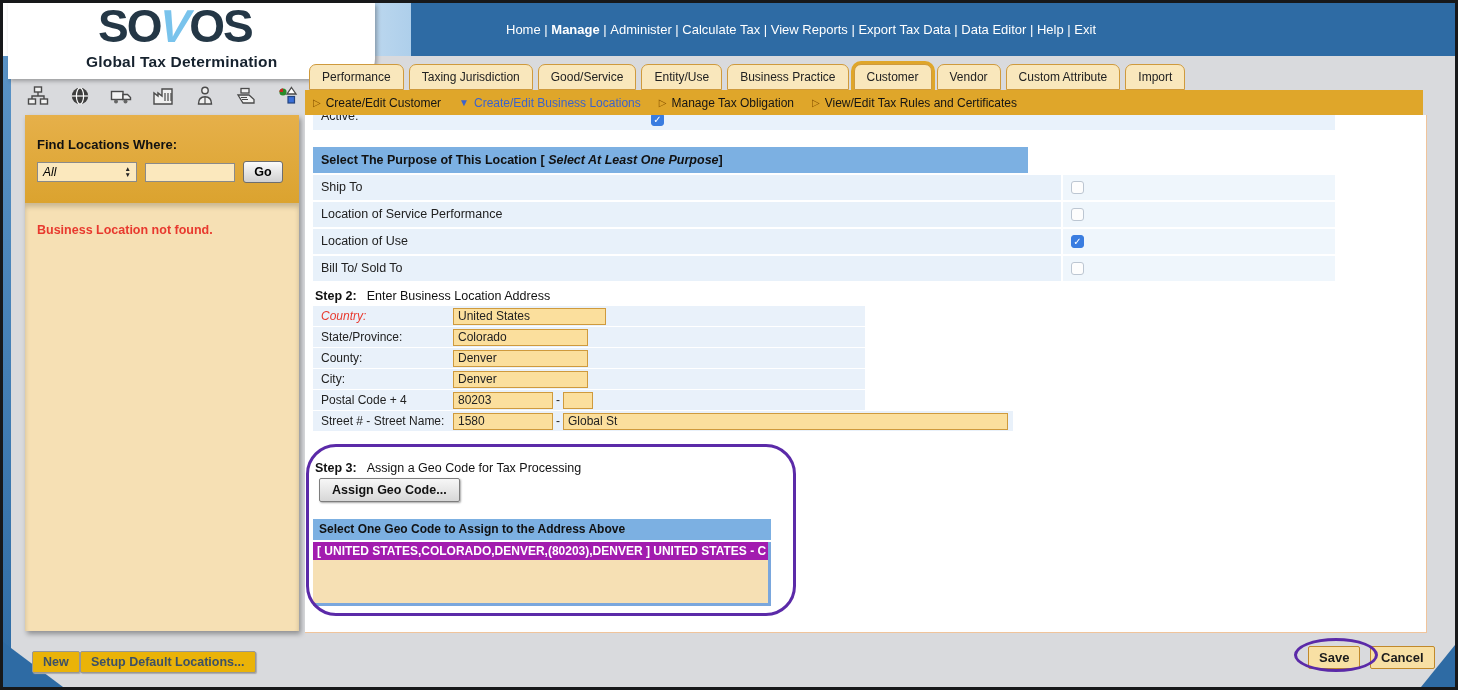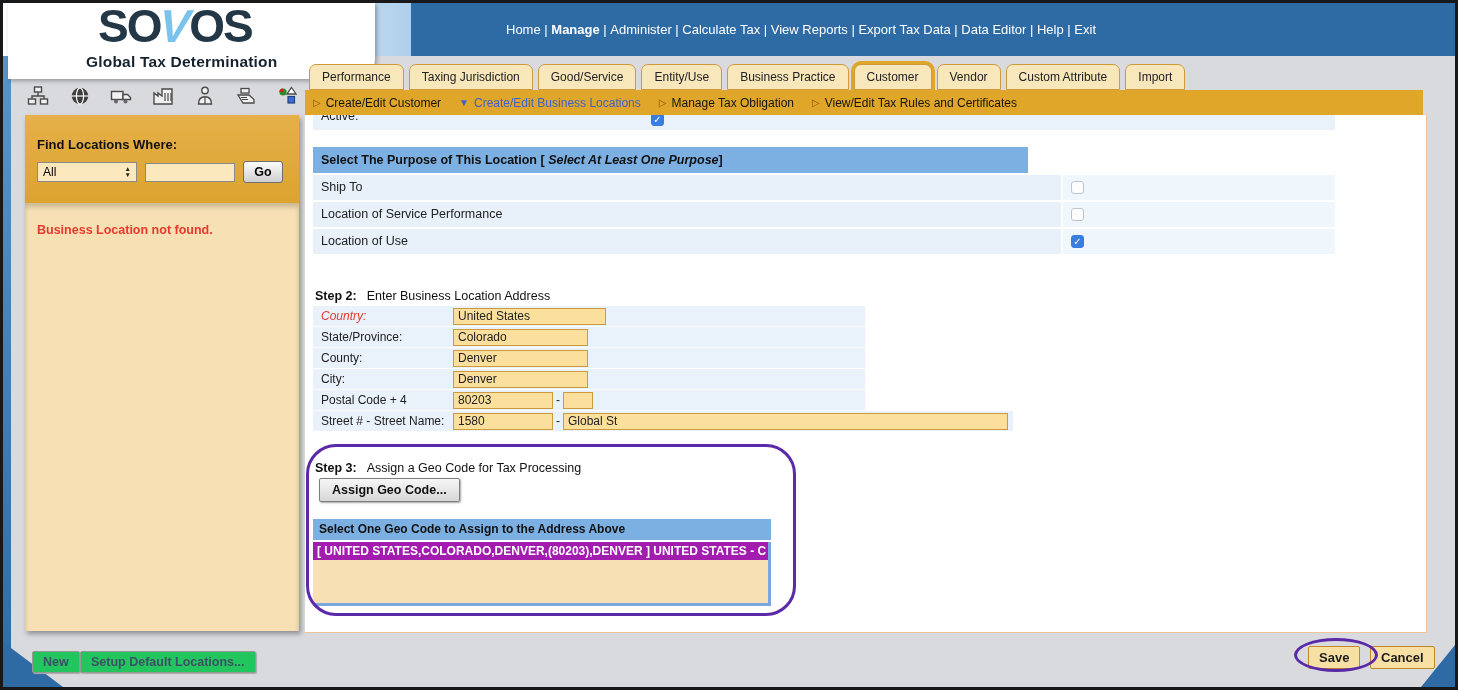--- a/index.html
+++ b/index.html
@@ -39,21 +39,21 @@
 
   
   .sidebar { position:absolute; left:22px; top:112px; width:274px; height:516px;
              box-shadow:2px 3px 5px rgba(0,0,0,.35); z-index:1; }
   .sb-top { position:absolute; left:0; top:0; right:0; height:88px;
             background:linear-gradient(180deg,#e6b04a,#dba32f); }
   .sb-find { padding:22px 0 0 12px; font-weight:bold; font-size:13px; color:#111; }
   .sb-controls { display:flex; align-items:center; gap:8px; margin:9px 0 0 12px; }
   .sb-select { width:100px; height:20px; background:#fbe8bd; border:1px solid #8a8a8a;
                display:flex; align-items:center; justify-content:space-between; padding:0 5px;
-               font-size:12px; cursor:pointer; }
+               font-size:12px; cursor:pointer;font-style:italic; }
   .spin { display:flex; flex-direction:column; font-size:6.5px; line-height:6px; color:#222; }
   .sb-input { width:90px; height:19px; background:#fbe8bd; border:1px solid #8a8a8a;
               font-size:12px; font-family:"Liberation Sans",sans-serif; padding:0 3px; }
   .go-btn { width:40px; height:22px; background:linear-gradient(#fbfbfb,#d0d0d0);
             border:1.5px solid #6e6e6e; border-radius:3px; font-weight:bold; font-size:12.5px;
             display:flex; align-items:center; justify-content:center; cursor:pointer; }
   .sb-bottom { position:absolute; left:0; top:88px; right:0; bottom:0; background:#f6e0b4;
                box-shadow:inset 0 4px 5px rgba(0,0,0,.18); }
   .sb-msg { padding:20px 0 0 12px; color:#e8392e; font-weight:bold; font-size:12.5px; }
 
@@ -120,21 +120,21 @@
   .geo-vscroll { position:absolute; right:0; top:0; bottom:0; width:3px; background:#7aa7dd; }
   .geo-hscroll { position:absolute; left:0; right:0; bottom:0; height:3px; background:#7aa7dd; }
 
   
   .purple-rect { position:absolute; left:303px; top:441px; width:490px; height:172px;
                  border:3px solid #5b2aa8; border-radius:30px; z-index:6; pointer-events:none; }
   .purple-ellipse { position:absolute; left:1291px; top:635px; width:84px; height:34px;
                     border:3px solid #5b2aa8; border-radius:50%; z-index:6; pointer-events:none; }
 
   
-  .btn-soft { position:absolute; background:#22c55e; border:1px solid #979797; border-radius:2px;
+  .btn-soft { position:absolute; background:#eab308; border:1px solid #979797; border-radius:2px;
               font-weight:bold; font-size:12.5px; color:#3d5166; padding:3px 10px;
               box-shadow:1px 1px 1px #aaa; cursor:pointer; font-family:"Liberation Sans",sans-serif; }
   .btn-new { left:29px; top:648px; }
   .btn-setup { left:77px; top:648px; }
   .btn-tan { position:absolute; background:#f8e0a4; border:1.5px solid #c1892a; border-radius:2px;
              font-weight:bold; font-size:13px; color:#1c1c1c; padding:3px 10px; cursor:pointer;
              font-family:"Liberation Sans",sans-serif; z-index:5; }
   .btn-save { left:1305px; top:643px; }
   .btn-cancel { left:1367px; top:643px; }
 </style>
@@ -275,20 +275,26 @@
             <div class="p-cbcell">
               <span class="cb"></span>
             </div>
           </div>
           <div class="p-row">
             <div class="p-label">Location of Use</div>
             <div class="p-cbcell">
               <span class="cb checked">✓</span>
             </div>
           </div>
+          <div class="p-row">
+            <div class="p-label">Bill To/ Sold To</div>
+            <div class="p-cbcell">
+              <span class="cb"></span>
+            </div>
+          </div>
         </div>
 
       <div class="step-line step2-line">
         <b>Step 2:</b><span>Enter Business Location Address</span>
       </div>
       <div class="a-rows">
           <div class="a-row">
             <span class="a-label req">Country:</span>
             <div class="field" style="width: 153px;">United States</div>
           </div>

